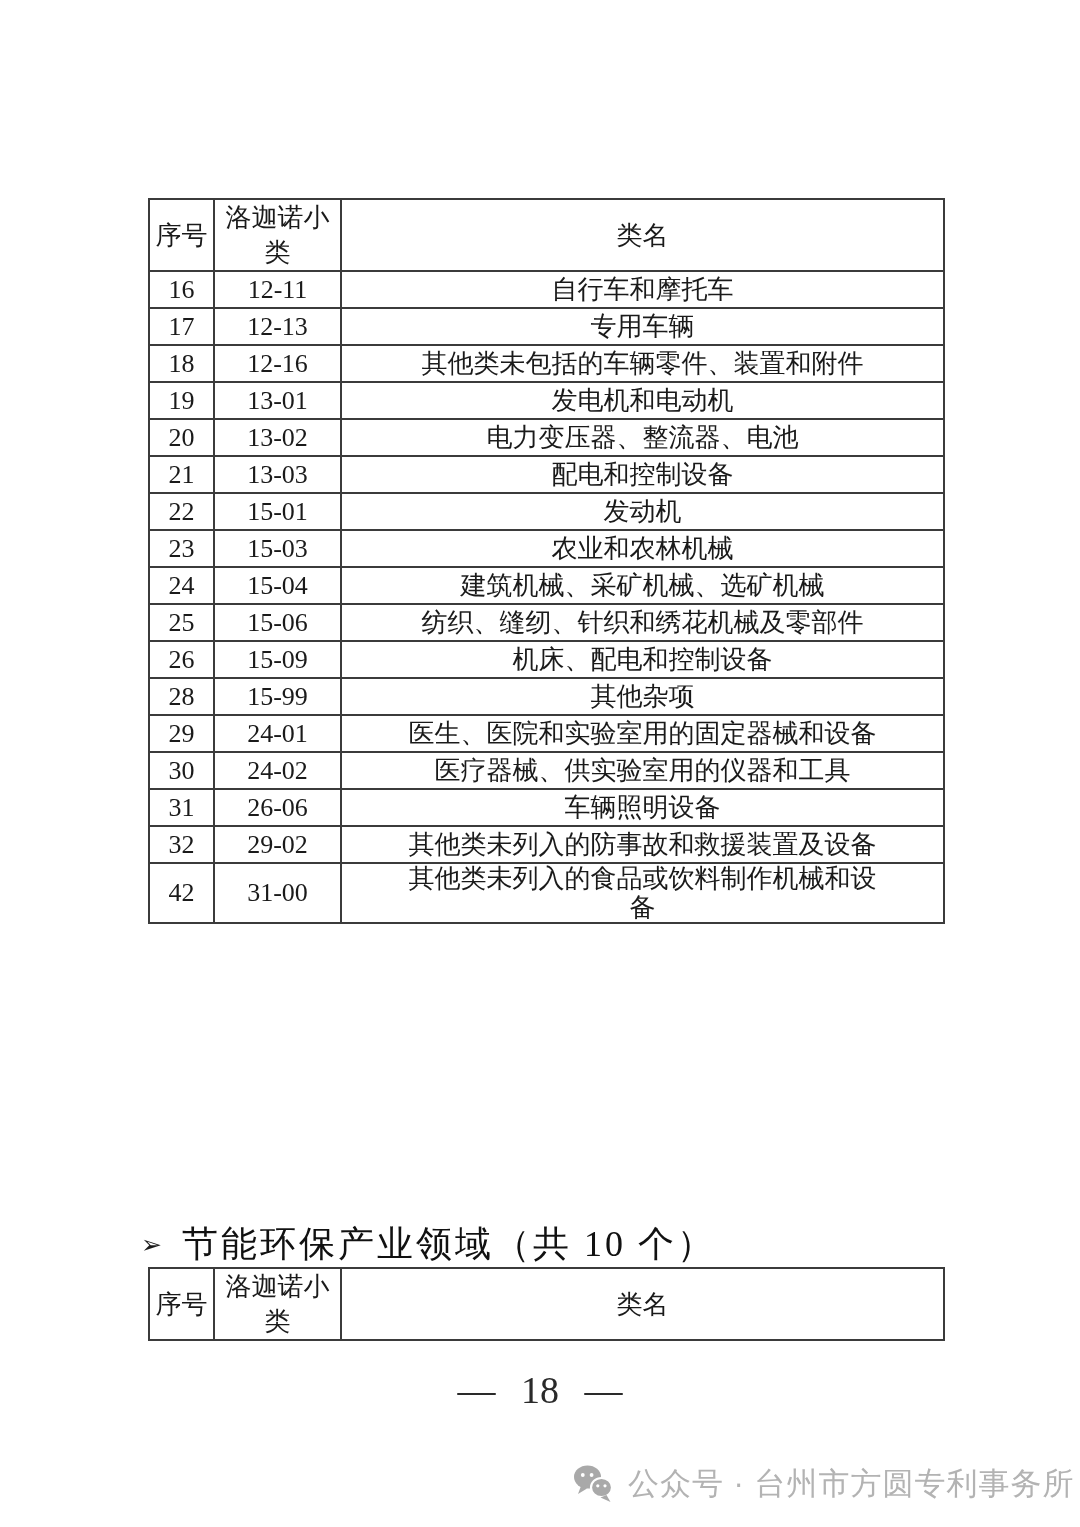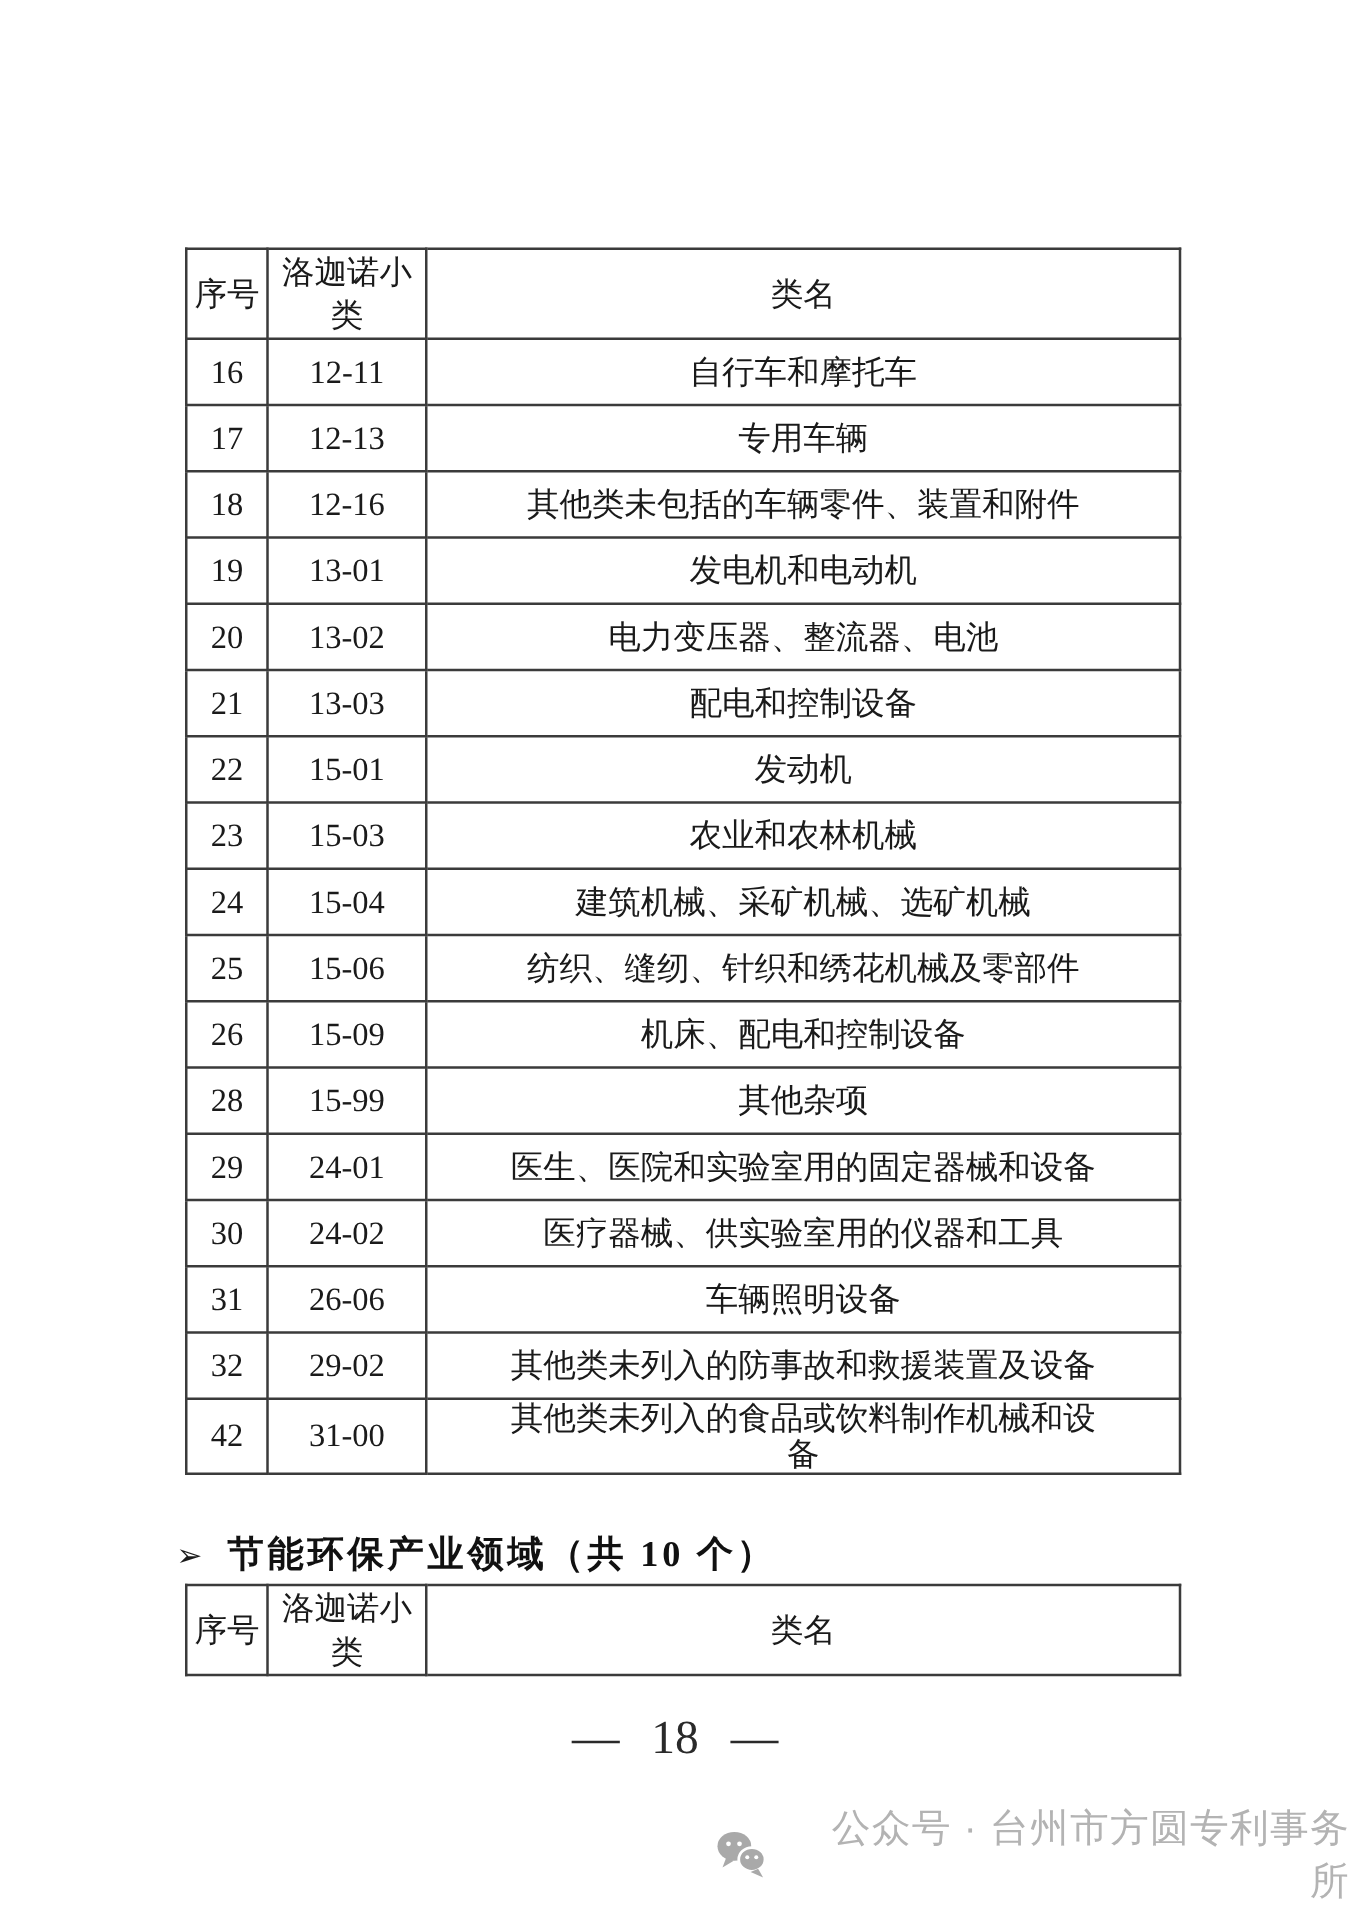--- a/index.html
+++ b/index.html
@@ -12,49 +12,48 @@
     position:absolute; left:148px; width:795px;
     border-collapse:collapse; table-layout:fixed; background:#fff;
   }
   #table1 { top:198px; }
   #table2 { top:1267px; }
   .doc-table th, .doc-table td {
     border:2px solid #3b3b3b; text-align:center; vertical-align:middle;
     font-size:26px; font-weight:normal; padding:0; color:#1a1a1a;
   }
   .doc-table thead tr { height:51px; }
-  .doc-table tbody tr { height:53px; }
+  .doc-table tbody tr { height:37px; }
   .doc-table tbody tr:last-child { height:59px; }
   .c-name { white-space:pre-line; line-height:29px;border-radius:14px; }
   .col-no   { width:65px;  }
   .col-sub  { width:127px; }
   .col-name { width:603px; }
 
   .section-heading {
     position:absolute; left:141px; top:1222px; height:44px;
     display:flex; align-items:center; gap:20px;
   }
   .section-heading .bullet {
     font-family:"DejaVu Sans","Liberation Sans",sans-serif;
     font-size:25px; color:#1a1a1a; line-height:1;
   }
   .section-heading .title {
-    font-size:29px; font-weight:bold; letter-spacing:3px; color:#111;
+    font-size:36px; font-weight:normal; letter-spacing:3px; color:#111;
   }
 
   .page-number {
     position:absolute; top:1368px; left:0; width:1080px; text-align:center;
     font-size:38px; color:#2a2a2a; word-spacing:16px;
   }
 
   .footer {
     position:absolute; left:573px; top:1460px; height:48px;
-    display:flex; align-items:center; gap:24px;
+    display:flex; align-items:center; gap:13px;
     font-family:"Liberation Sans","DejaVu Sans",sans-serif;
-    text-align:right;
   }
   .footer .wm-text { font-size:31px; color:#b3b3b3; letter-spacing:1px; }
   .footer svg { display:block; }
 </style>
 </head>
 <body>
 
 <table class="doc-table" id="table1">
   <colgroup>
       <col class="col-no">

